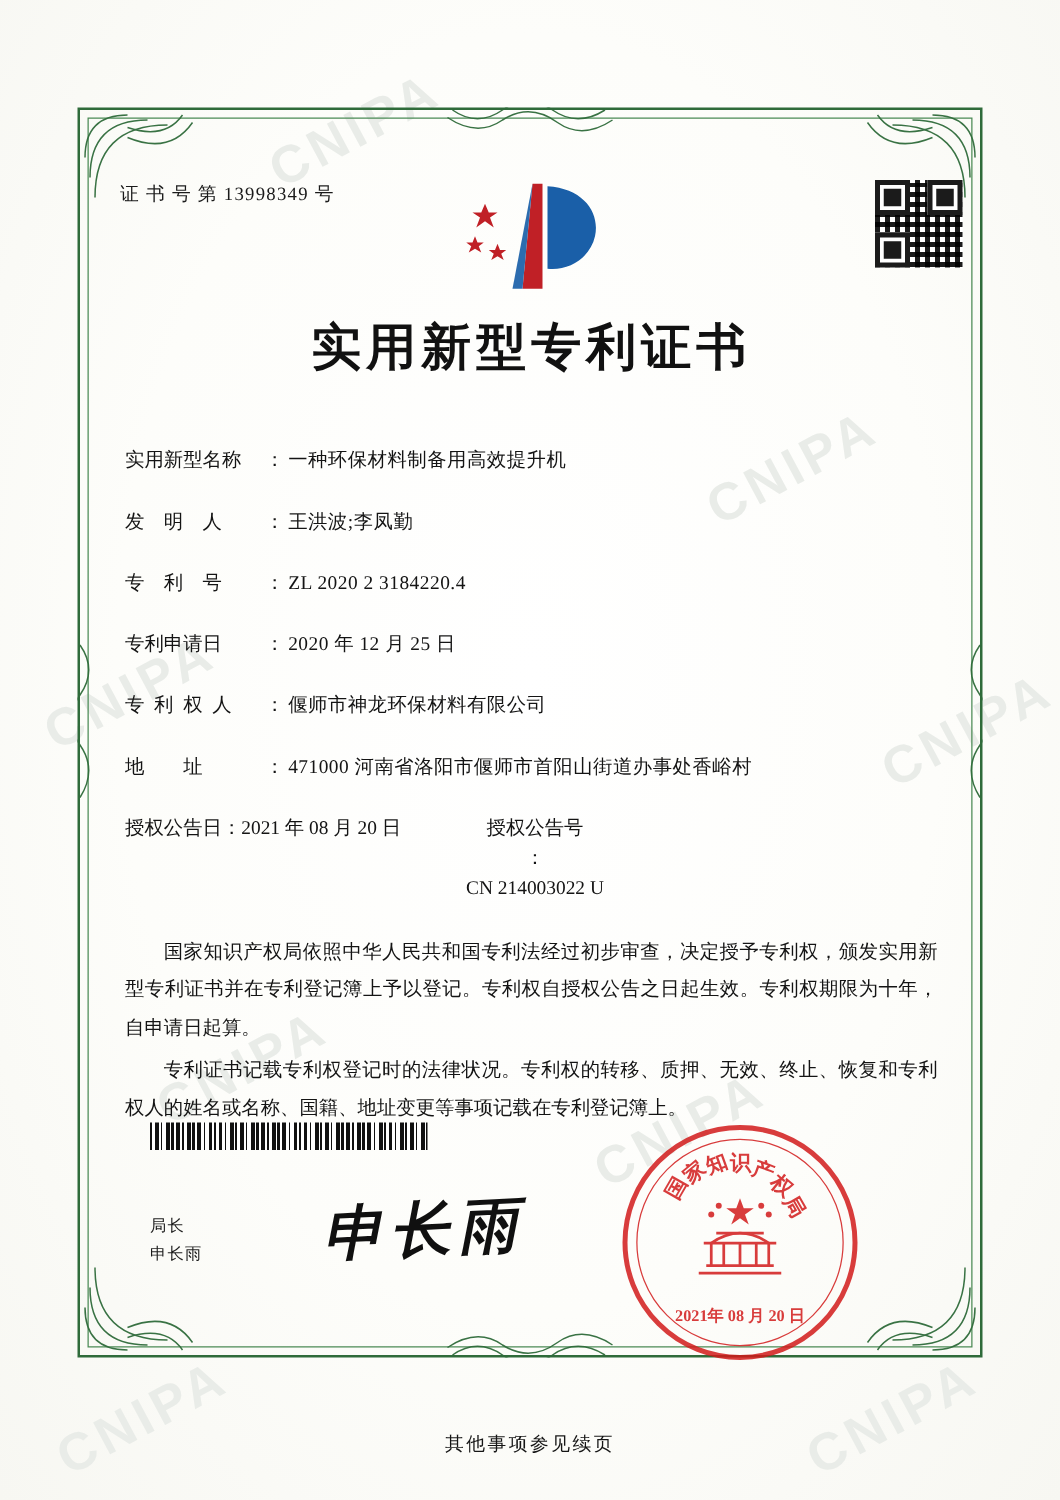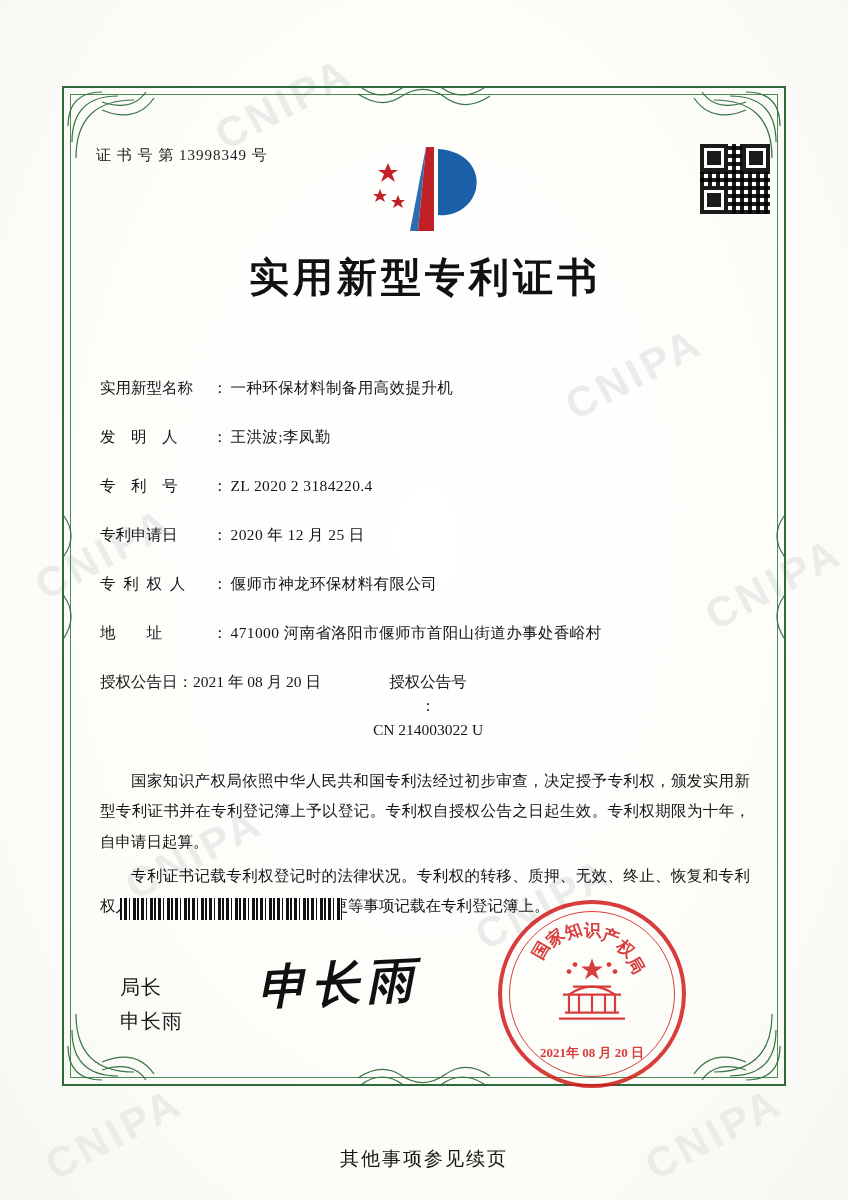--- a/index.html
+++ b/index.html
@@ -119,21 +119,21 @@
     text-align: center;
     font-size: 40px;
     font-weight: 700;
     letter-spacing: 4px;
     margin-top: 130px;
     color: #111;
     font-family: "DejaVu Serif", "Liberation Serif", serif;
   }
 
   .fields {
-    margin-top: 71px;
+    margin-top: 52px;
     font-size: 15.5px;
     line-height: 1.55;
     color: #141414;
   }
   .field-row {
     display: flex;
     align-items: baseline;
     margin-bottom: 25px;
   }
   .field-label {
@@ -172,21 +172,21 @@
     background:
       repeating-linear-gradient(90deg,
         #111 0 2px, #fff 2px 4px, #111 4px 7px, #fff 7px 9px,
         #111 9px 10px, #fff 10px 13px, #111 13px 16px, #fff 16px 17px);
   }
 
   .signature-block {
     position: absolute;
     left: 120px;
     top: 970px;
-    font-size: 20px;
+    font-size: 13px;
     line-height: 1.7;
     letter-spacing: 1px;
   }
 
   .handwriting {
     position: absolute;
     left: 258px;
     top: 952px;
     font-size: 48px;
     font-family: "DejaVu Serif", serif;
@@ -252,21 +252,21 @@
     text-align: center;
     font-size: 14.5px;
     letter-spacing: 1px;
     color: #151515;
   }
   .footer-note {
     position: absolute;
     left: 0; right: 0;
     top: 1146px;
     text-align: center;
-    font-size: 19px;
+    font-size: 15px;
     letter-spacing: 2px;
     color: #151515;
   }
 </style>
 </head>
 <body>
 
 <div id="page">
 
   <div id="watermark-layer">

